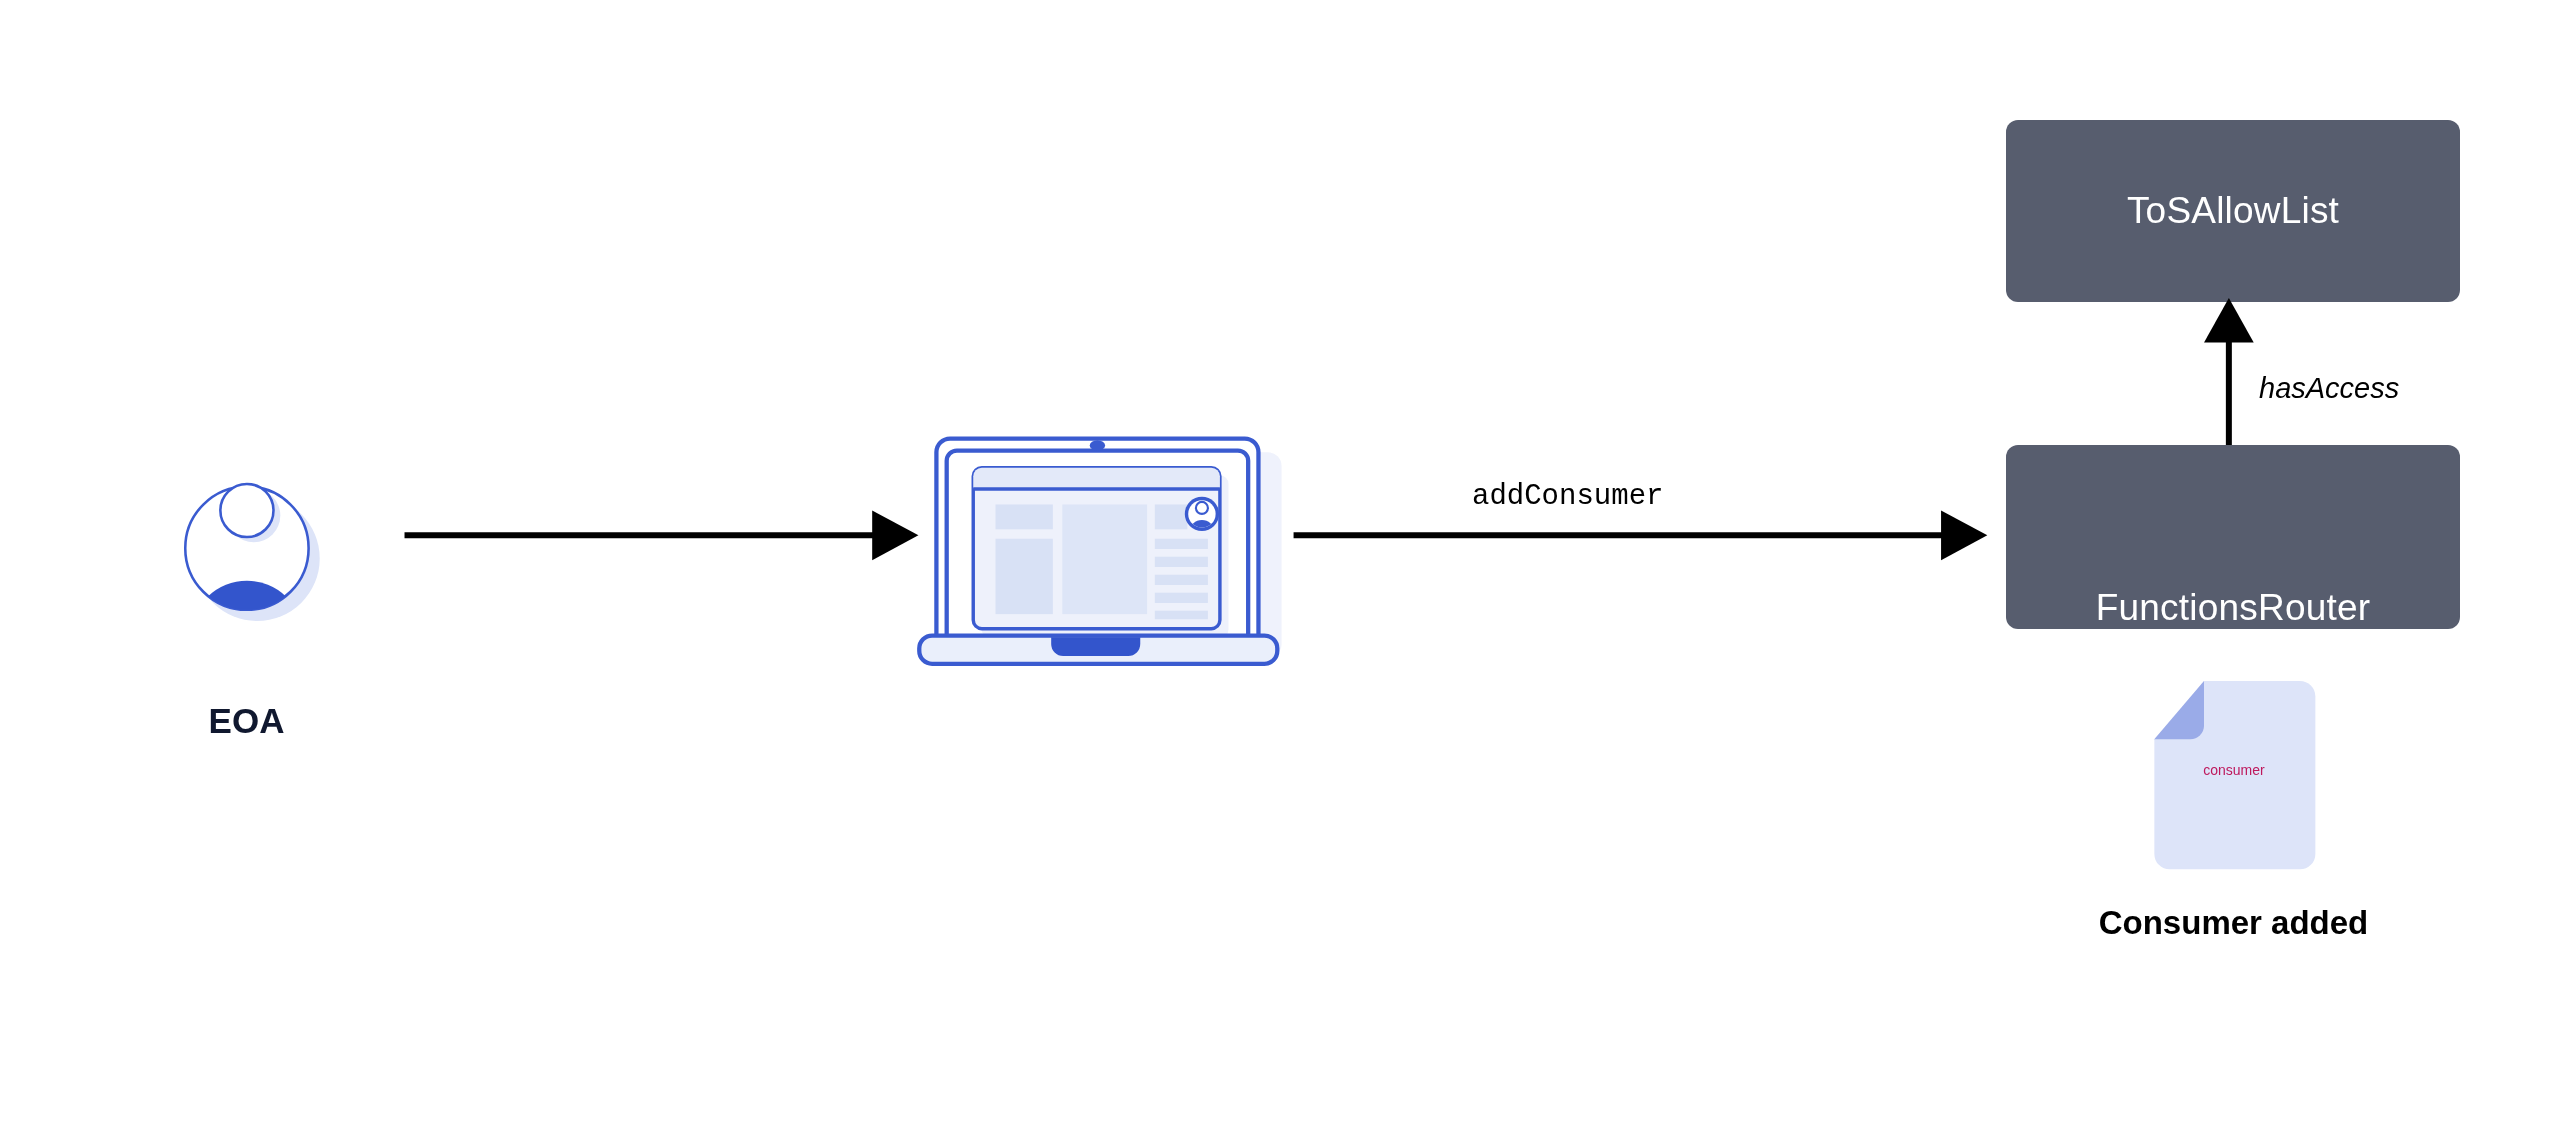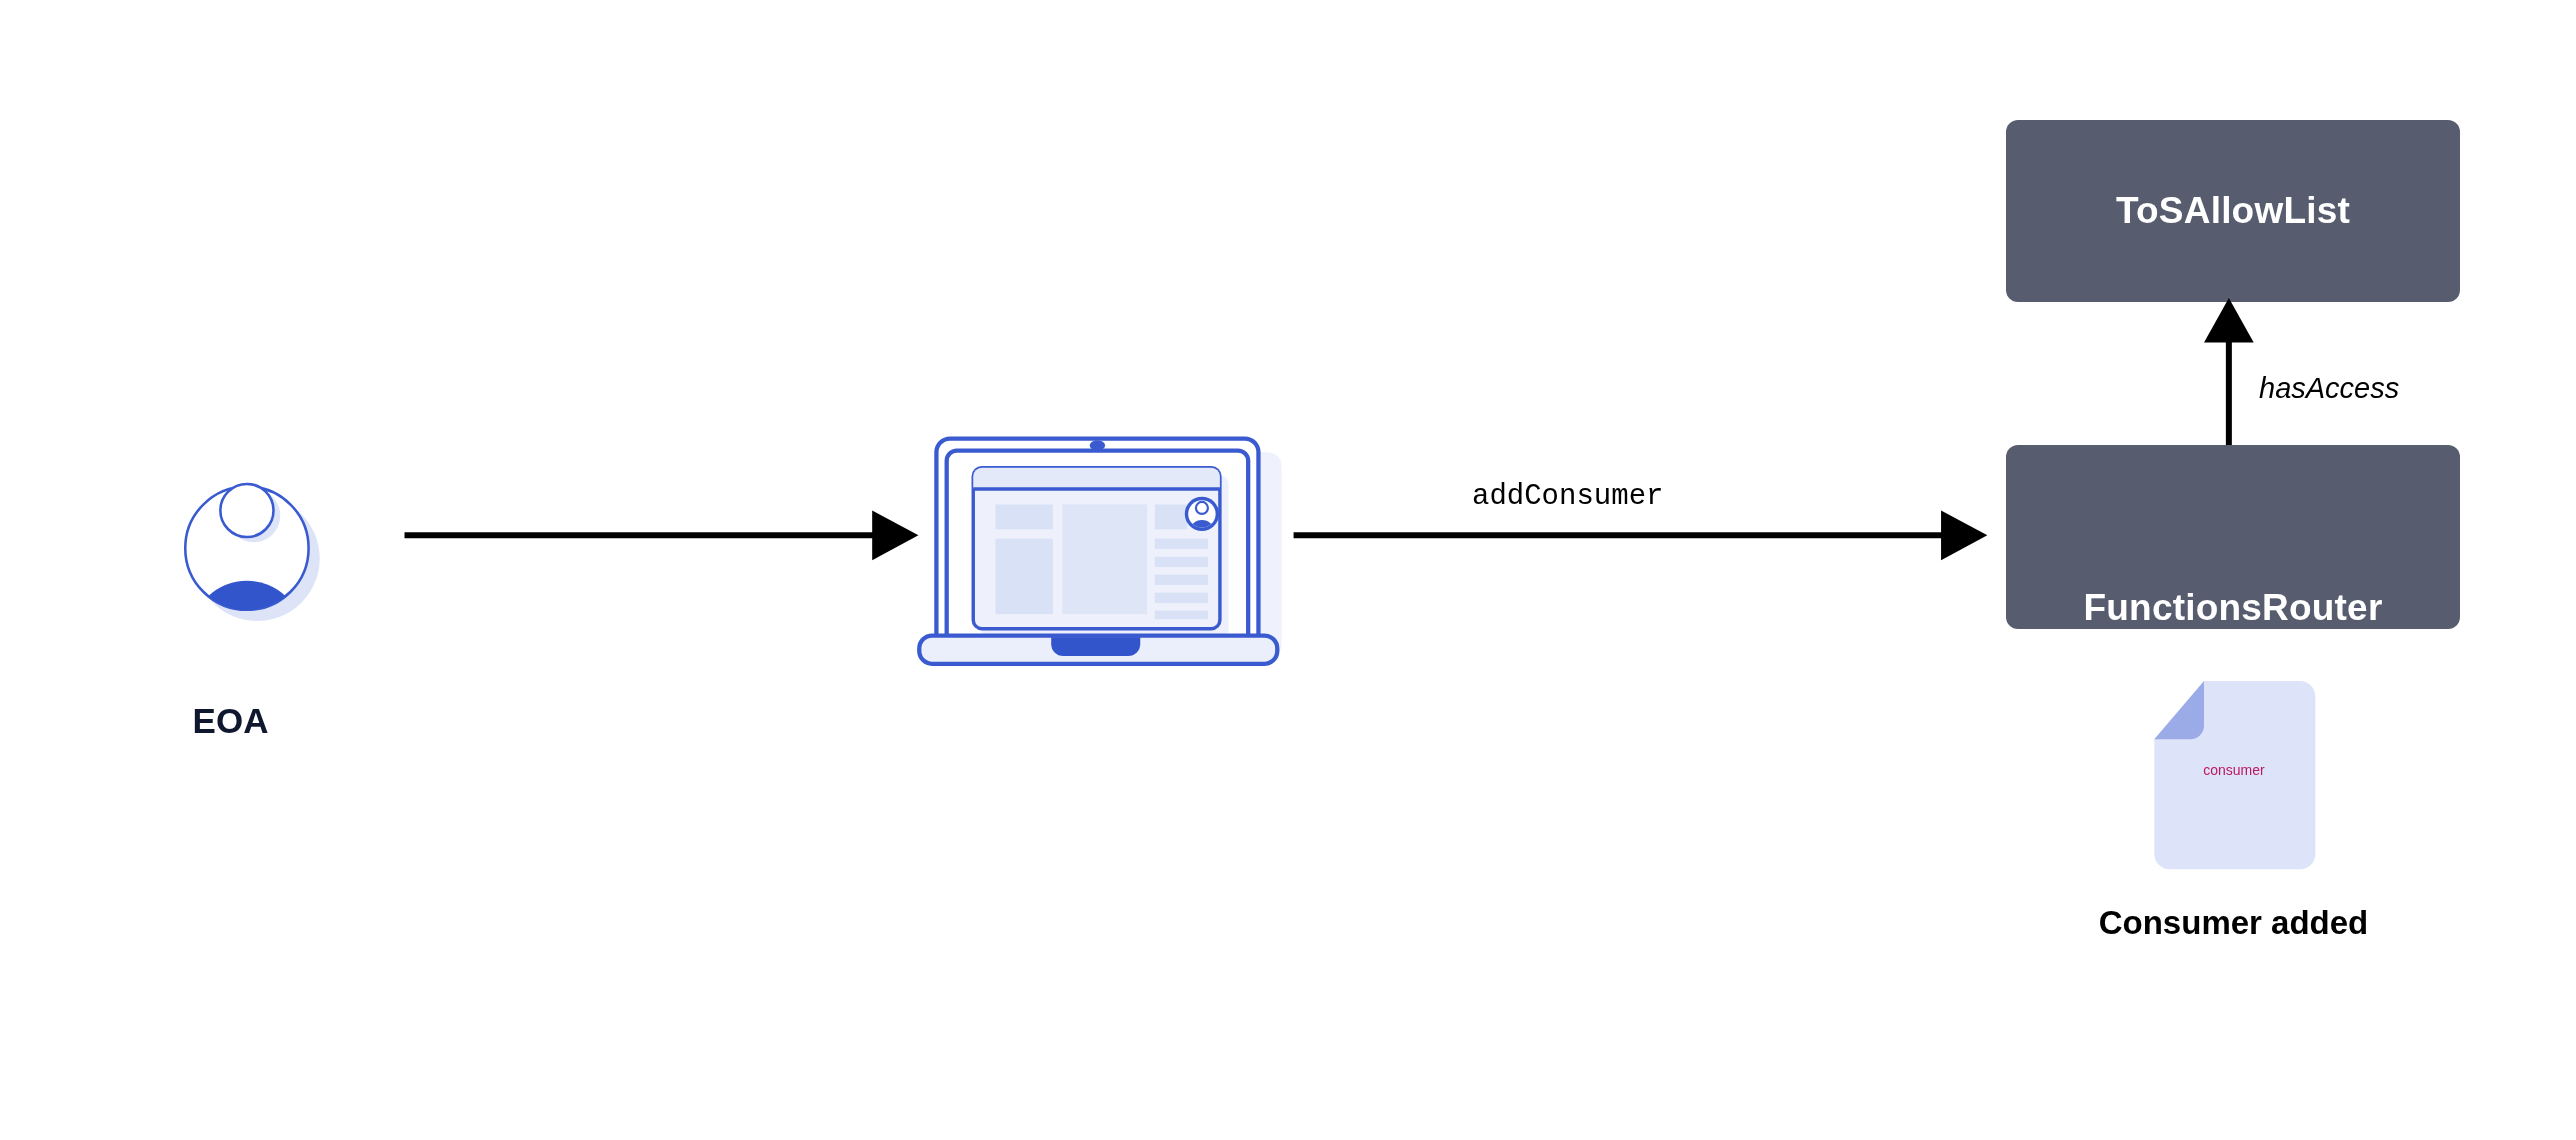--- a/index.html
+++ b/index.html
@@ -25,21 +25,21 @@
     position: absolute;
     background: #575d6e;
     border-radius: 12px;
     display: flex;
     align-items: center;
     justify-content: center;
   }
   .contract-label {
     color: #ffffff;
     font-size: 37px;
-    font-weight: bold;
+    font-weight: normal;
     letter-spacing: 0.2px;
     font-family: "Liberation Sans", sans-serif;
     white-space: nowrap;
   }
   #box-tos       { left: 2006px; top: 120px;  width: 454px; height: 182px; }
   #box-router    { left: 2006px; top: 445px;  width: 454px; height: 184px; align-items: flex-end; }
 
   
   .node-caption {
     position: absolute;
@@ -108,21 +108,21 @@
       <g clip-path="url(#eoaClip)">
         <ellipse cx="288" cy="740" rx="64" ry="62" fill="#3355cc"></ellipse>
       </g>
 
       <circle cx="296" cy="602" r="31" fill="#dde4f8"></circle>
 
       <circle cx="288" cy="596" r="31" fill="#ffffff" stroke="#3a5bd0" stroke-width="3"></circle>
     </g>
   </svg>
 
-  <div class="node-caption" style="left:145px; top:701px; width:171px;">EOA</div>
+  <div class="node-caption" style="left:161px; top:701px; width:171px;">EOA</div>
 
   <svg class="svg-layer" viewBox="0 0 3007 1331" width="2576" height="1140">
     <g>
       <line x1="472" y1="625" x2="1020" y2="625" stroke="#000000" stroke-width="7"></line>
       <polygon points="1018,596 1072,625 1018,654" fill="#000000"></polygon>
     </g>
   </svg>
 
   <svg class="svg-layer" viewBox="0 0 3007 1331" width="2576" height="1140">
     <g>

